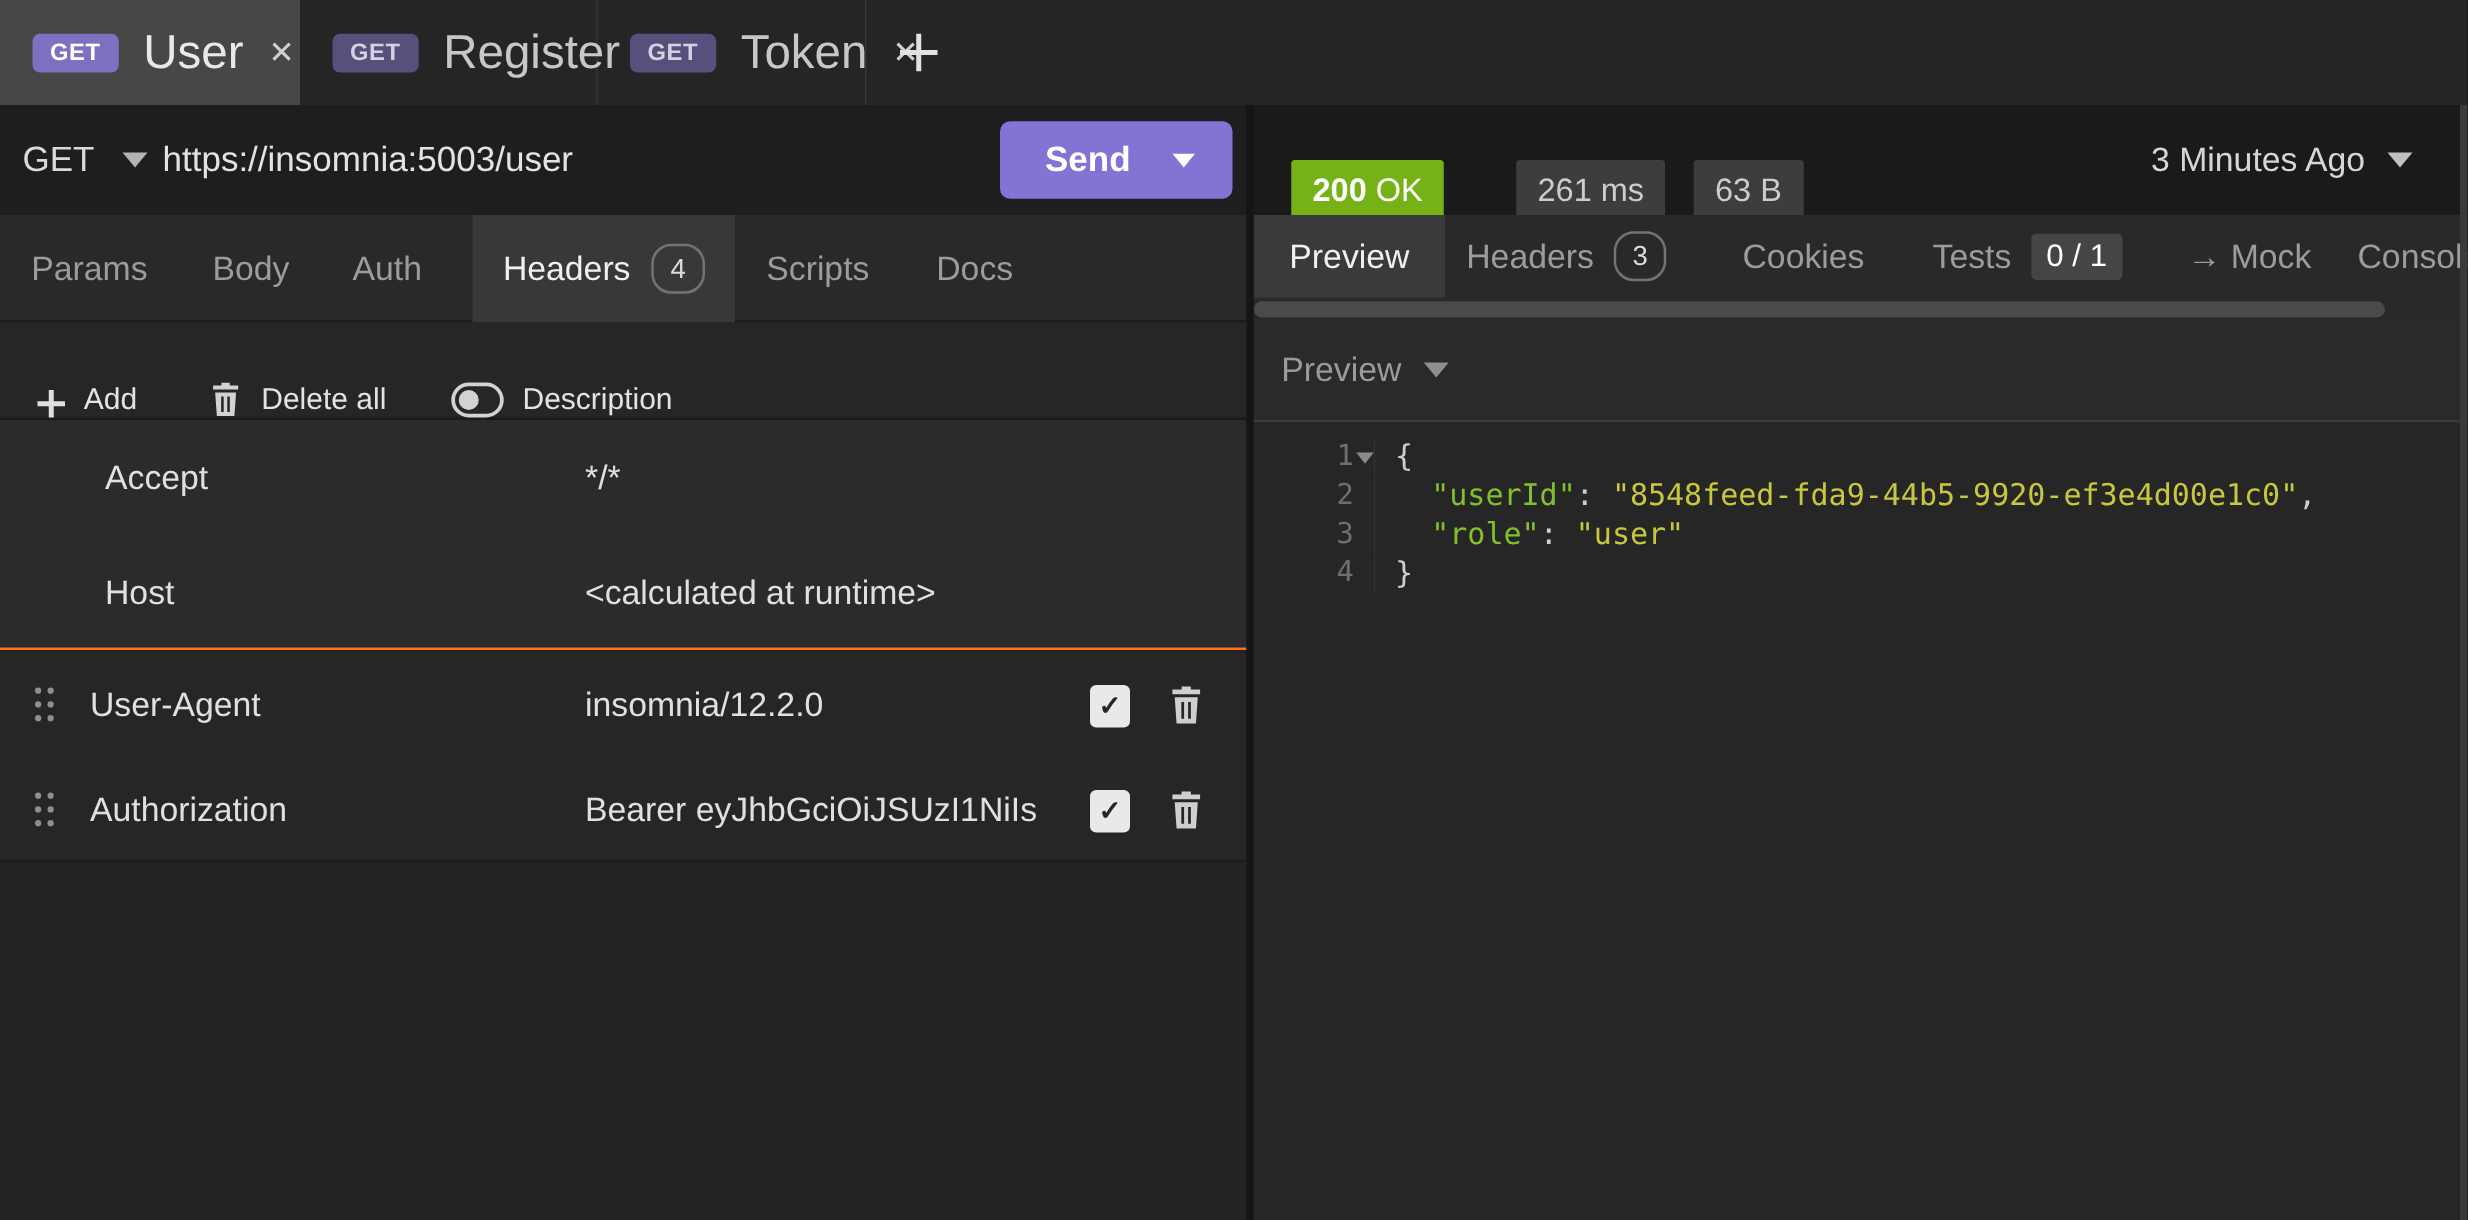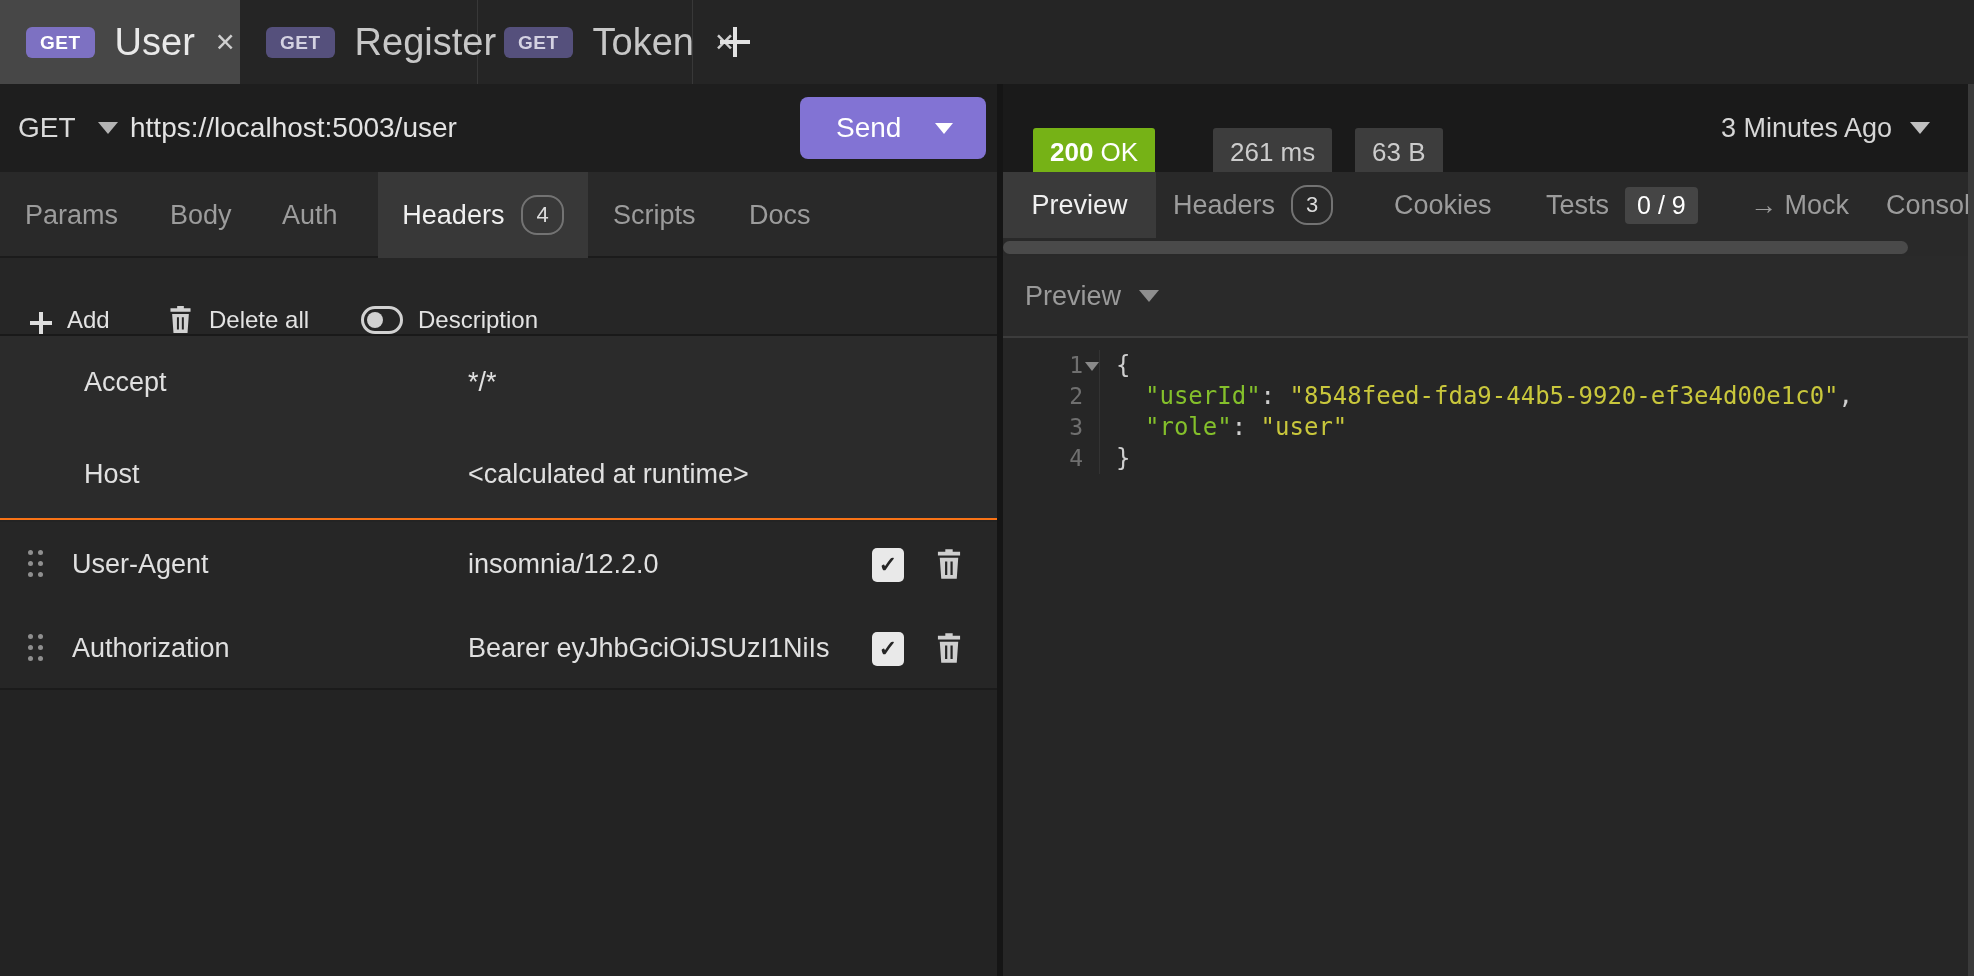--- a/index.html
+++ b/index.html
@@ -28,21 +28,21 @@
   .plus-icon::before { content:""; position:absolute; left:13px; top:0; width:4px; height:30px; background:#e2e2e2; }
   .plus-icon::after  { content:""; position:absolute; left:0; top:13px; width:30px; height:4px; background:#e2e2e2; }
 
   
   .urlrow { position:absolute; left:0; top:84px; width:997px; height:88px; background:#1e1e1e; }
   .method-select { position:absolute; left:18px; top:0; height:88px; display:flex; align-items:center; gap:22px; cursor:pointer; }
   .method-select .mlabel { font-size:28px; color:#dadada; }
   .caret { width:0; height:0; border-left:10px solid transparent; border-right:10px solid transparent; border-top:12px solid #b3b3b3; }
   .url-text { position:absolute; left:130px; top:0; height:88px; line-height:88px; font-size:28px; color:#e3e3e3; white-space:nowrap; }
   .send-btn { position:absolute; left:800px; top:13px; width:186px; height:62px; background:#8273d4; border-radius:8px;
-    display:flex; align-items:center; cursor:pointer; }
+    display:flex; align-items:center; cursor:pointer;font-weight:bold; }
   .send-btn .send-label { font-size:28px; color:#fff; margin-left:36px; }
   .send-btn .caret { border-top-color:#fff; margin-left:34px; border-left-width:9px; border-right-width:9px; border-top-width:11px; }
 
   
   .vdivider { position:absolute; left:997px; top:84px; width:6px; height:892px; background:#151515; }
 
   
   .resp-summary { position:absolute; left:1003px; top:84px; width:971px; height:88px; background:#1a1a1a; }
   .badge { position:absolute; top:20px; height:48px; line-height:48px; font-size:26px; border-radius:3px; padding:0 17px; white-space:nowrap;margin-top:24px; }
   .badge.status { left:30px; background:#76b216; color:#fff; }
@@ -148,21 +148,21 @@
     <div class="newtab">
       <span class="plus-icon"></span>
     </div>
   </div>
 
   <div class="urlrow">
     <div class="method-select">
       <span class="mlabel">GET</span>
       <span class="caret"></span>
     </div>
-    <span class="url-text">https://localhost:5003/user</span>
+    <span class="url-text">https://insomnia:5003/user</span>
     <div class="send-btn">
       <span class="send-label">Send</span>
       <span class="caret"></span>
     </div>
   </div>
 
   <div class="vdivider"></div>
 
   <div class="resp-summary">
     <div class="badge status"><span class="code">200</span><span> OK</span></div>
@@ -192,21 +192,21 @@
     </div>
     <div class="tab-item ti-headers">
       <span>Headers</span>
       <span class="count-pill">3</span>
     </div>
     <div class="tab-item ti-cookies">
       <span>Cookies</span>
     </div>
     <div class="tab-item ti-tests">
       <span>Tests</span>
-      <span class="tests-badge">0 / 9</span>
+      <span class="tests-badge">0 / 1</span>
     </div>
     <div class="tab-item ti-mock">
       <span>→ Mock</span>
     </div>
     <div class="tab-item ti-console">
       <span>Console</span>
     </div>
     <div class="h-scrollbar"></div>
   </div>
 

